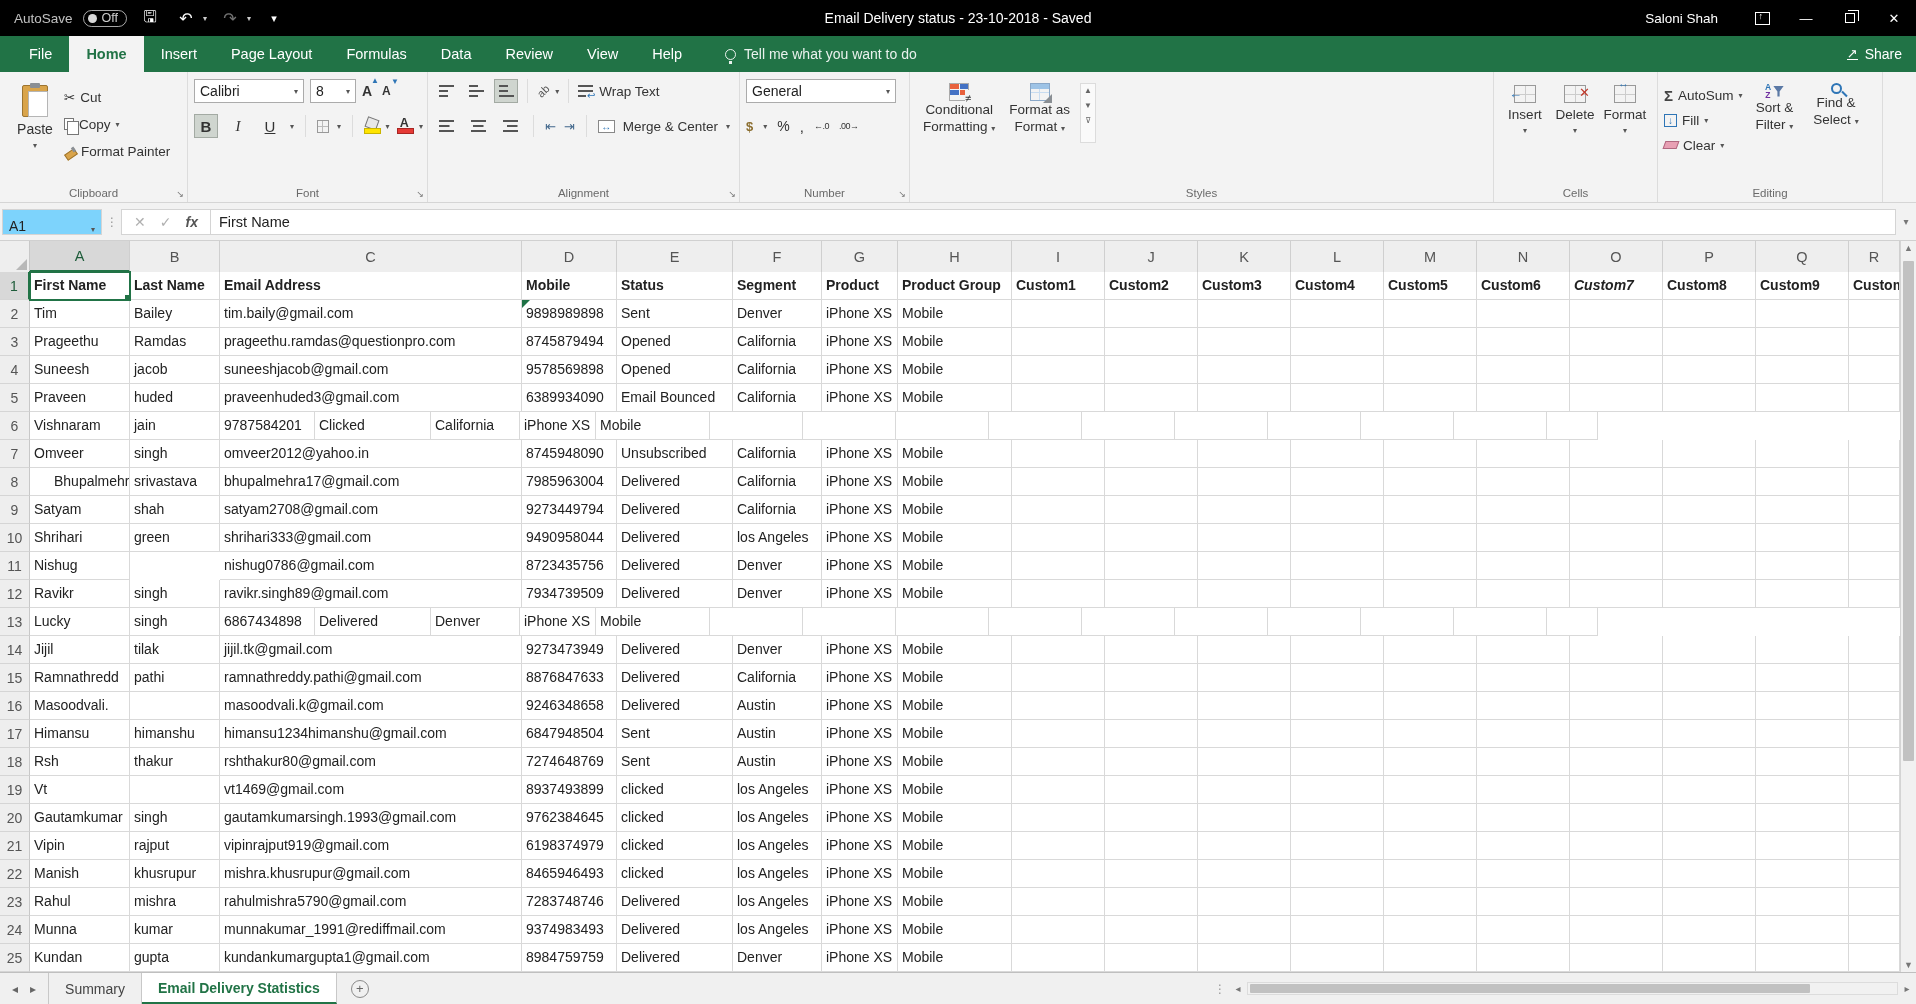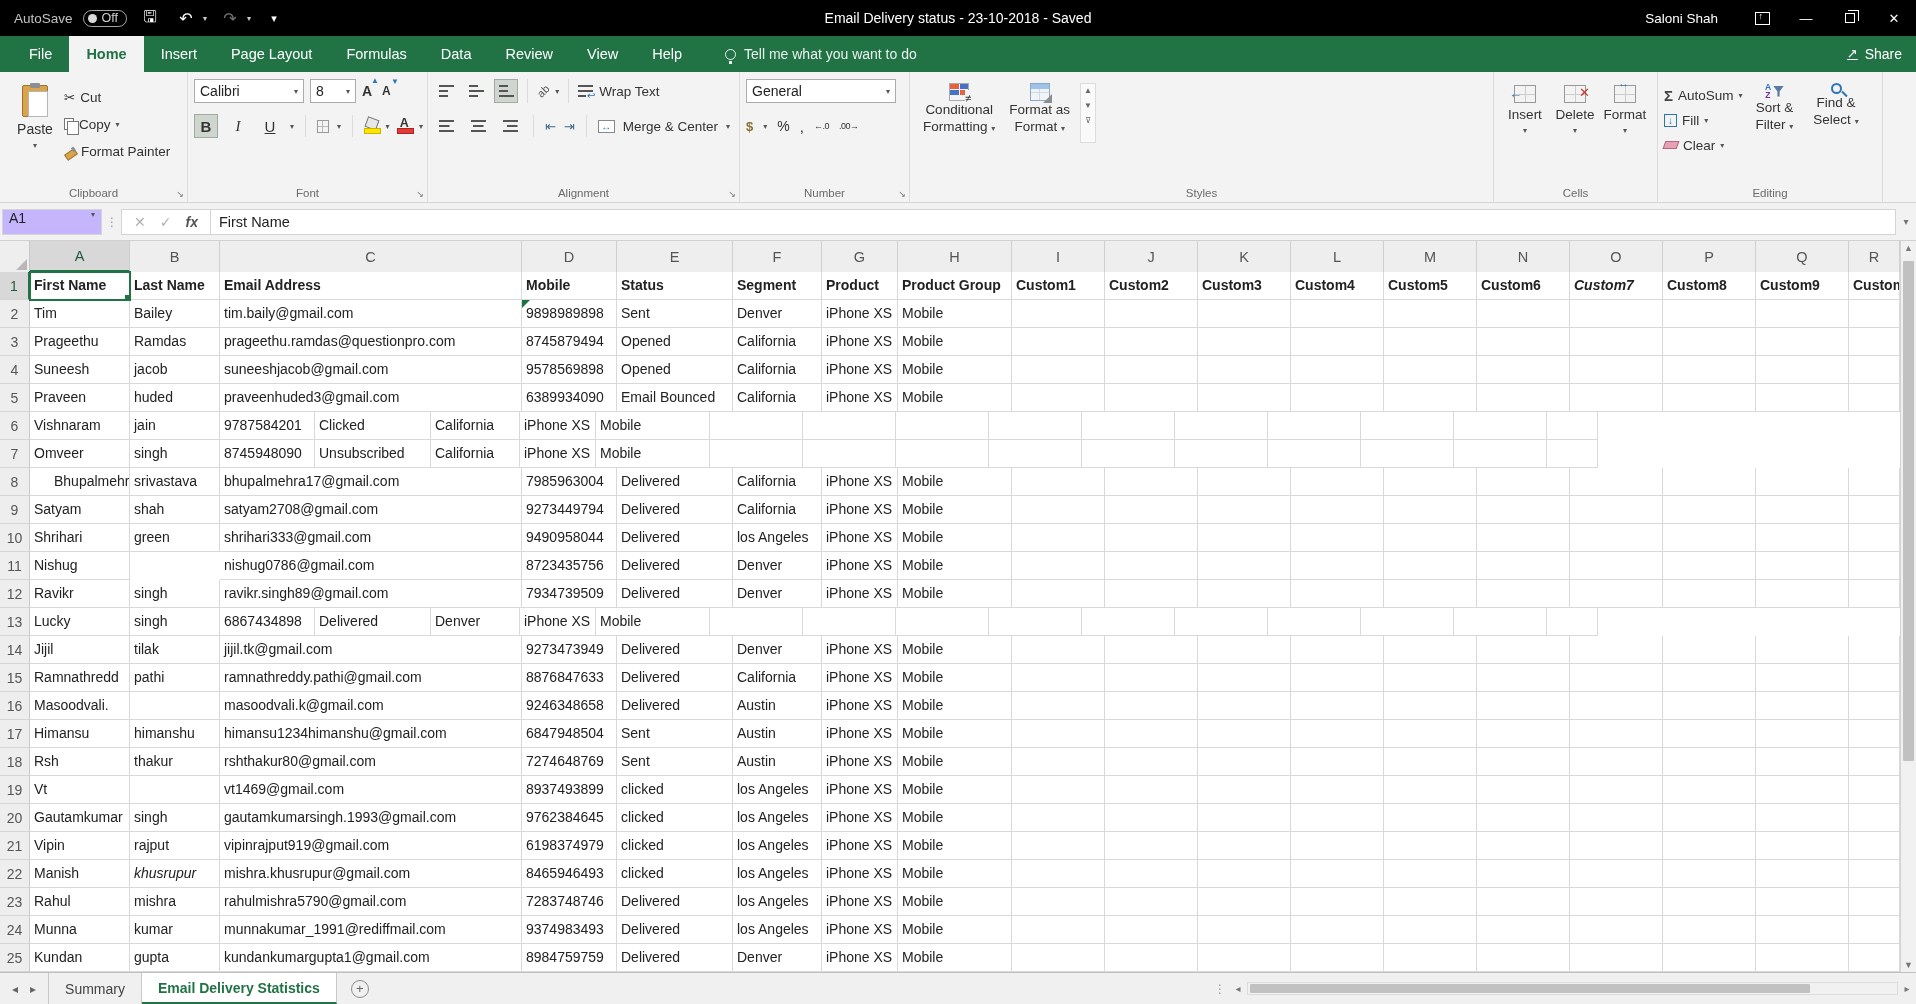--- a/index.html
+++ b/index.html
@@ -104,21 +104,21 @@
   .fill-sq{width:13px;height:13px;border:1px solid #2e75b6;color:#2e75b6;font-size:10px;line-height:11px;text-align:center;flex:none}
   .erase-ic{width:14px;height:8px;background:#e8a0b4;border:1px solid #b06880;transform:skewX(-20deg);flex:none}
   .az-ic{display:flex;flex-direction:column;font-size:8.5px;font-weight:bold;line-height:8px;margin-right:2px}
   .funnel{width:11px;height:11px;background:#5b79a5;clip-path:polygon(0 0,100% 0,60% 55%,60% 100%,40% 100%,40% 55%);flex:none}
   .mag{width:11px;height:11px;border:2px solid #2e75b6;border-radius:50%;position:relative;flex:none}
   .mag:after{content:"";position:absolute;left:8px;top:8px;width:7px;height:2px;background:#2e75b6;transform:rotate(45deg)}
   .sigma{font-size:15px;font-weight:bold;color:#444}
 
   
   #fbar{position:absolute;left:0;top:203px;width:1916px;height:38px;background:#f2f2f2;border-bottom:1px solid #d0d0d0;display:flex;align-items:center}
-  .namebox{width:100px;height:26px;background:#c4b5fd;border:1px solid #d4d4d4;margin-left:2px;display:flex;align-items:flex-start;justify-content:space-between;padding:0 6px;font-size:14px}
+  .namebox{width:100px;height:26px;background:#7dd3fc;border:1px solid #d4d4d4;margin-left:2px;display:flex;align-items:flex-end;justify-content:space-between;padding:0 6px;font-size:14px}
   .dots{color:#999;font-size:12px;padding:0 4px;letter-spacing:-1px}
   .fbtns{display:flex;align-items:center;gap:14px;background:#fff;border:1px solid #d4d4d4;height:26px;padding:0 12px;font-size:14px}
   .fx{font-style:italic;font-weight:bold;color:#555}
   .fcontent{flex:1;height:26px;background:#fff;border:1px solid #d4d4d4;border-left:none;display:flex;align-items:center;padding-left:8px;font-size:14.5px}
   .fexpand{width:20px;text-align:center;color:#777;font-size:10px}
 
   
   #grid{position:absolute;left:0;top:241px;width:1900px;height:731px;overflow:hidden;background:#fff}
   #colheads{display:flex;height:31px;border-bottom:1px solid #9fb8a8}
   .corner{width:30px;height:31px;background:#eeeeee;border-right:1px solid #c8c8c8;position:relative;flex:none}
@@ -572,20 +572,21 @@
         <div class="cell" style="width: 93px;"></div>
         <div class="cell" style="width: 93px;"></div>
         <div class="cell" style="width: 93px;"></div>
         <div class="cell" style="width: 93px;"></div>
         <div class="cell" style="width: 51px;"></div>
       </div>
       <div class="grow">
         <div class="rnum">7</div>
         <div class="cell" style="width: 100px;">Omveer</div>
         <div class="cell" style="width: 90px;">singh</div>
+        <div class="cell" style="width: 302px;">omveer2012@yahoo.in</div>
         <div class="cell" style="width: 95px;">8745948090</div>
         <div class="cell" style="width: 116px;">Unsubscribed</div>
         <div class="cell" style="width: 89px;">California</div>
         <div class="cell" style="width: 76px;">iPhone XS</div>
         <div class="cell" style="width: 114px;">Mobile</div>
         <div class="cell" style="width: 93px;"></div>
         <div class="cell" style="width: 93px;"></div>
         <div class="cell" style="width: 93px;"></div>
         <div class="cell" style="width: 93px;"></div>
         <div class="cell" style="width: 93px;"></div>
@@ -884,21 +885,21 @@
         <div class="cell" style="width: 93px;"></div>
         <div class="cell" style="width: 93px;"></div>
         <div class="cell" style="width: 93px;"></div>
         <div class="cell" style="width: 93px;"></div>
         <div class="cell" style="width: 93px;"></div>
         <div class="cell" style="width: 51px;"></div>
       </div>
       <div class="grow">
         <div class="rnum">22</div>
         <div class="cell" style="width: 100px;">Manish</div>
-        <div class="cell" style="width: 90px; font-style: italic;">khusrupur</div>
+        <div class="cell" style="width: 90px;">khusrupur</div>
         <div class="cell" style="width: 302px;">mishra.khusrupur@gmail.com</div>
         <div class="cell" style="width: 95px;">8465946493</div>
         <div class="cell" style="width: 116px;">clicked</div>
         <div class="cell" style="width: 89px;">los Angeles</div>
         <div class="cell" style="width: 76px;">iPhone XS</div>
         <div class="cell" style="width: 114px;">Mobile</div>
         <div class="cell" style="width: 93px;"></div>
         <div class="cell" style="width: 93px;"></div>
         <div class="cell" style="width: 93px;"></div>
         <div class="cell" style="width: 93px;"></div>

